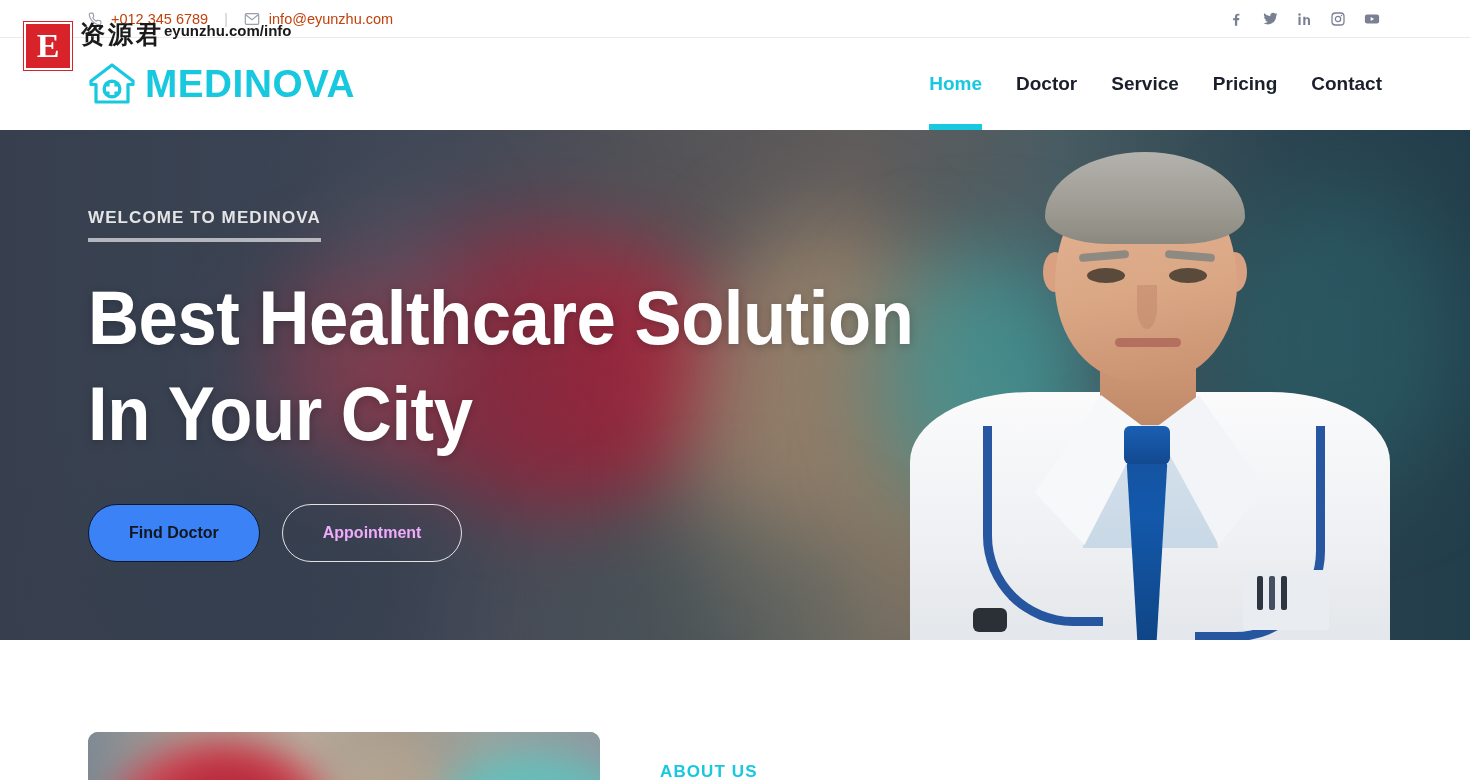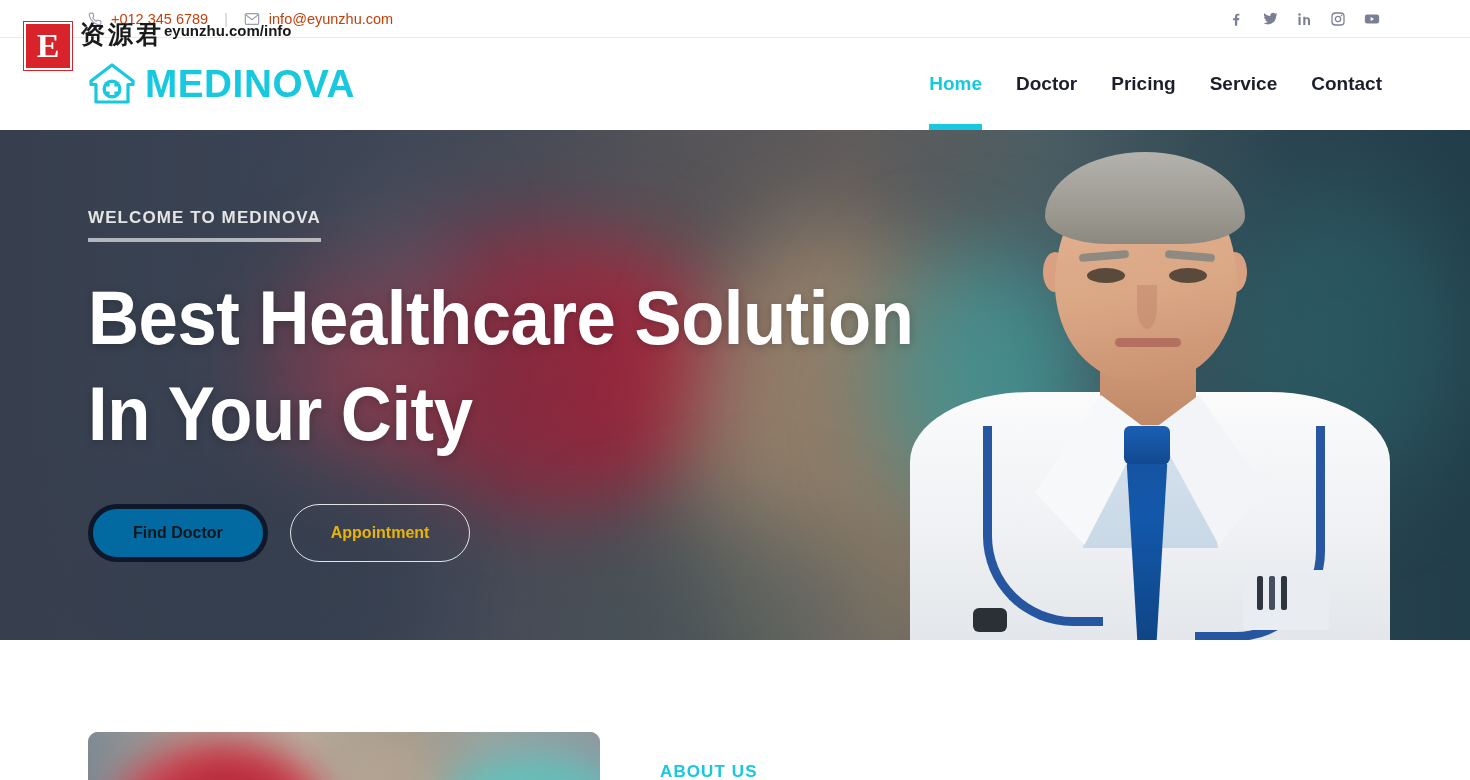--- a/index.html
+++ b/index.html
@@ -216,22 +216,22 @@
   }
   .hero-btns{ display:flex; gap:22px; }
   .btn{
     display:inline-flex; align-items:center; justify-content:center;
     height:58px; padding:0 40px;
     border-radius:40px;
     font-size:16px; font-weight:bold;
     cursor:pointer;
     white-space:nowrap;
   }
-  .btn-primary{ background:#0369a1; color:#11161f; border:5px solid #0f172a; }
-  .btn-outline{ background:transparent; color:#eab308; border:1px solid rgba(255,255,255,.85); }
+  .btn-primary{ background:#3b82f6; color:#11161f; border:1px solid #0f172a; }
+  .btn-outline{ background:transparent; color:#f0abfc; border:1px solid rgba(255,255,255,.85); }
 
   
   .about{
     position:relative;
     background:#ffffff;
     padding:92px 88px 0 88px;
     display:flex;
     gap:60px;
   }
   .about-media{
@@ -365,24 +365,24 @@
   </div>
 
   <nav class="nav">
     <div class="nav-item active">
       <span>Home</span>
     </div>
     <div class="nav-item">
       <span>Doctor</span>
     </div>
     <div class="nav-item">
+      <span>Service</span>
+    </div>
+    <div class="nav-item">
       <span>Pricing</span>
-    </div>
-    <div class="nav-item">
-      <span>Service</span>
     </div>
     <div class="nav-item">
       <span>Contact</span>
     </div>
   </nav>
 </div>
 
 <section class="hero">
   <div class="hero-bg">
     <div class="base"></div>

